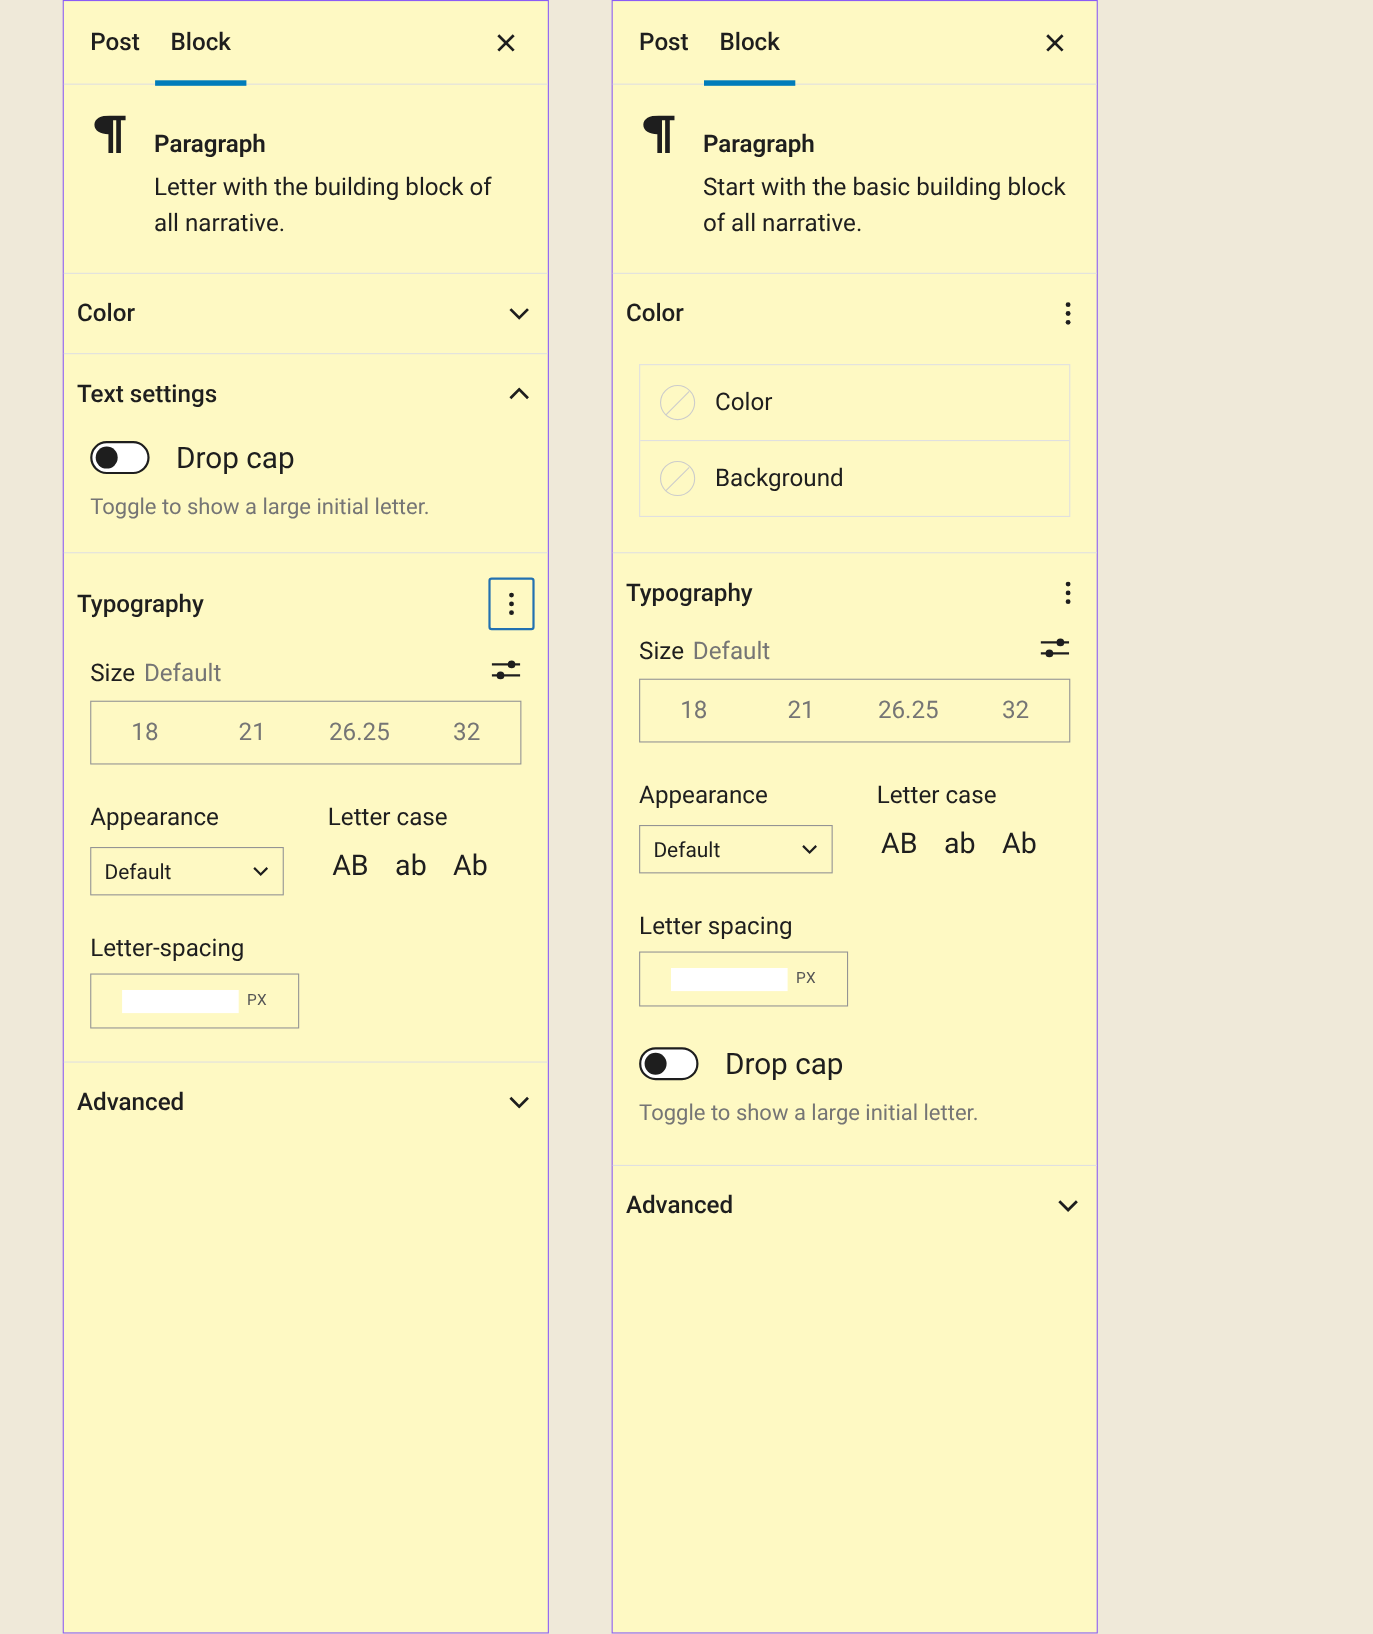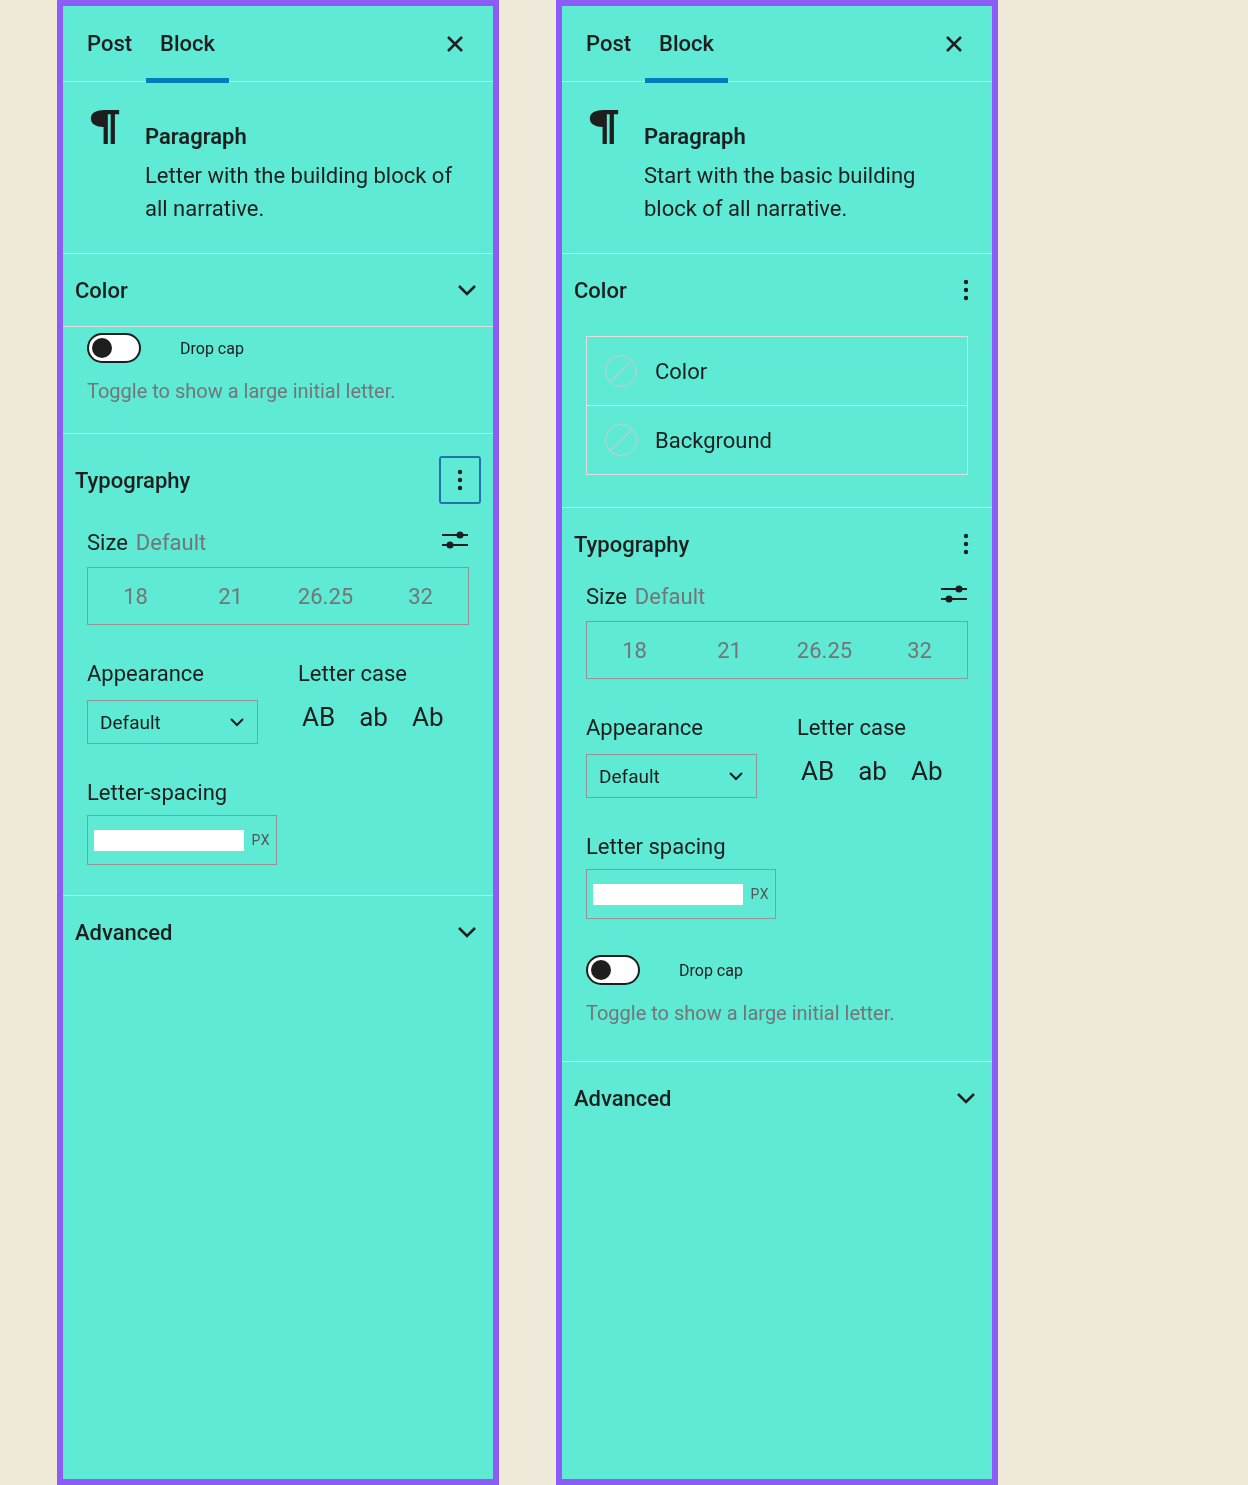--- a/index.html
+++ b/index.html
@@ -6,22 +6,22 @@
   body {
     font-family: -apple-system, BlinkMacSystemFont, "Segoe UI", Roboto, Helvetica, Arial, sans-serif;
     background: #efe9d9;
     width: 1248px;
     height: 1485px;
     position: relative;
     color: #1e1e1e;
   }
   .panel {
     position: absolute;
-    background: #5eead4;
-    border: 6px solid #8b5cf6;
+    background: #fef9c3;
+    border: 1px solid #8b5cf6;
   }
   .panel-left { left: 57px; top: 0; width: 442px; height: 1485px; }
   .panel-right { left: 556px; top: 0; width: 442px; height: 1485px; }
 
   .tabs {
     display: flex;
     align-items: center;
     height: 76px;
     padding: 0 24px;
     border-bottom: 1px solid #e0e0e0;
@@ -114,21 +114,21 @@
     cursor: pointer;
     background: #fff;
   }
   .toggle-knob {
     width: 20px; height: 20px;
     background: #1e1e1e;
     border-radius: 50%;
     position: absolute;
     top: 3px; left: 3px;
   }
-  .toggle-label { font-size: 16px; font-weight: 400; margin-left: 15px; }
+  .toggle-label { font-size: 27px; font-weight: 400; }
   .toggle-help {
     padding: 16px 24px 30px 24px;
     font-size: 20px;
     color: #757575;
   }
 
   .size-row {
     display: flex;
     align-items: baseline;
     justify-content: space-between;
@@ -179,21 +179,21 @@
     padding: 2px 4px;
   }
 
   .spacing-label { font-size: 22px; display: block; margin-top: 36px; margin-bottom: 10px; }
   .spacing-input {
     border: 1px solid #949494;
     height: 50px;
     display: flex;
     align-items: center;
     justify-content: flex-end;
-    padding: 0 6px;
+    padding: 0 28px;
     width: 190px;
     cursor: text;
     gap: 8px;
   }
   .spacing-input .unit { font-size: 14px; color: #555; letter-spacing: 0.5px; }
   .spacing-input .inp { flex:1; border:none; outline:none; font-size:18px; width:100%; }
 
   
   .color-list {
     margin: 10px 24px 32px 24px;
@@ -255,20 +255,28 @@
 
   <div class="section-header bordered-bottom">
     <span class="section-title">Color</span>
     <span class="chevron">
       <svg width="20" height="12" viewBox="0 0 20 12">
           <path d="M2 2 L10 10 L18 2" fill="none" stroke="#1e1e1e" stroke-width="2.5"></path>
         </svg>
     </span>
   </div>
 
+  <div class="section-header">
+    <span class="section-title">Text settings</span>
+    <span class="chevron">
+      <svg width="20" height="12" viewBox="0 0 20 12">
+          <path d="M2 10 L10 2 L18 10" fill="none" stroke="#1e1e1e" stroke-width="2.5"></path>
+        </svg>
+    </span>
+  </div>
 
   <div class="toggle-row">
     <div class="toggle">
       <div class="toggle-knob"></div>
     </div>
     <span class="toggle-label">Drop cap</span>
   </div>
   <div class="toggle-help">Toggle to show a large initial letter.</div>
 
   <div style="border-top:1px solid #e0e0e0">

